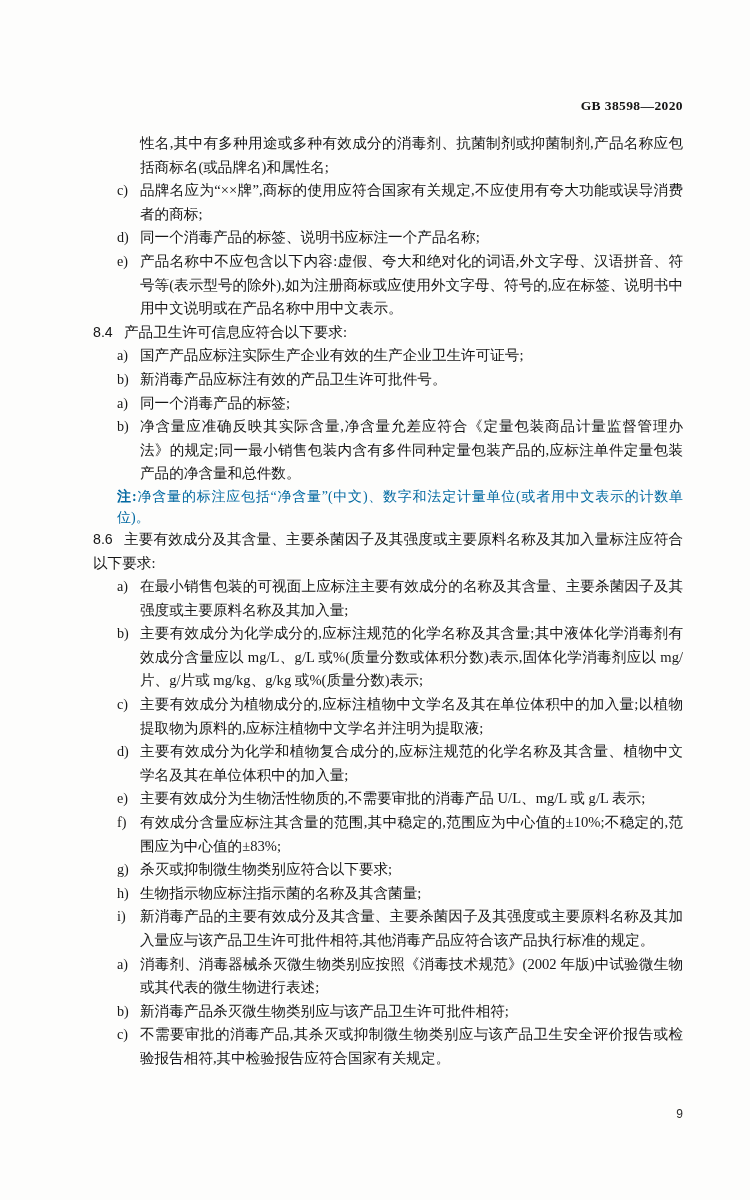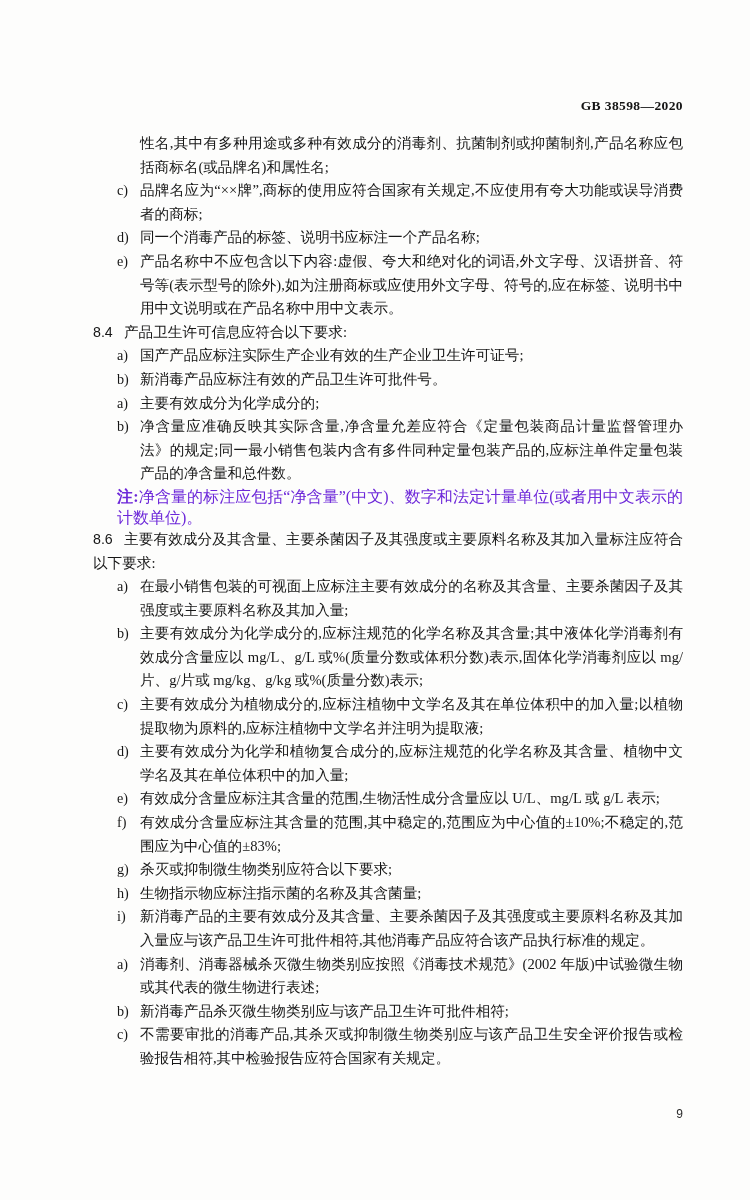--- a/index.html
+++ b/index.html
@@ -102,23 +102,23 @@
   .item .txt { display: block; }
 
   
   .cont {
     padding-left: 54px;
   }
 
   
   .note {
     padding-left: 31px;
-    font-size: 16px;
+    font-size: 14px;
     line-height: 21px;
-    color: #6d28d9;
+    color: #0369a1;
   }
   .note b {
     font-weight: bold;
     letter-spacing: 0.2px;
   }
 
   
   .footer {
     position: absolute;
     left: 86px;
@@ -163,21 +163,21 @@
         <div class="blk item">
           <span class="mk">a)</span>
           <span class="txt">国产产品应标注实际生产企业有效的生产企业卫生许可证号;</span>
         </div>
         <div class="blk item">
           <span class="mk">b)</span>
           <span class="txt">新消毒产品应标注有效的产品卫生许可批件号。</span>
         </div>
         <div class="blk item">
           <span class="mk">a)</span>
-          <span class="txt">主要有效成分为化学成分的;</span>
+          <span class="txt">同一个消毒产品的标签;</span>
         </div>
         <div class="blk item">
           <span class="mk">b)</span>
           <span class="txt">净含量应准确反映其实际含量,净含量允差应符合《定量包装商品计量监督管理办法》的规定;同一最小销售包装内含有多件同种定量包装产品的,应标注单件定量包装产品的净含量和总件数。</span>
         </div>
         <div class="blk note"><b>注:</b><span>净含量的标注应包括“净含量”(中文)、数字和法定计量单位(或者用中文表示的计数单位)。</span></div>
         <div class="blk clause wrap-flush">
           <span class="num">8.6</span>
           <span class="txt">主要有效成分及其含量、主要杀菌因子及其强度或主要原料名称及其加入量标注应符合以下要求:</span>
         </div>
@@ -192,21 +192,21 @@
         <div class="blk item">
           <span class="mk">c)</span>
           <span class="txt">主要有效成分为植物成分的,应标注植物中文学名及其在单位体积中的加入量;以植物提取物为原料的,应标注植物中文学名并注明为提取液;</span>
         </div>
         <div class="blk item">
           <span class="mk">d)</span>
           <span class="txt">主要有效成分为化学和植物复合成分的,应标注规范的化学名称及其含量、植物中文学名及其在单位体积中的加入量;</span>
         </div>
         <div class="blk item">
           <span class="mk">e)</span>
-          <span class="txt">有效成分含量应标注其含量的范围,生物活性成分含量应以 U/L、mg/L 或 g/L 表示;</span>
+          <span class="txt">主要有效成分为生物活性物质的,不需要审批的消毒产品 U/L、mg/L 或 g/L 表示;</span>
         </div>
         <div class="blk item">
           <span class="mk">f)</span>
           <span class="txt">有效成分含量应标注其含量的范围,其中稳定的,范围应为中心值的±10%;不稳定的,范围应为中心值的±83%;</span>
         </div>
         <div class="blk item">
           <span class="mk">g)</span>
           <span class="txt">杀灭或抑制微生物类别应符合以下要求;</span>
         </div>
         <div class="blk item">

